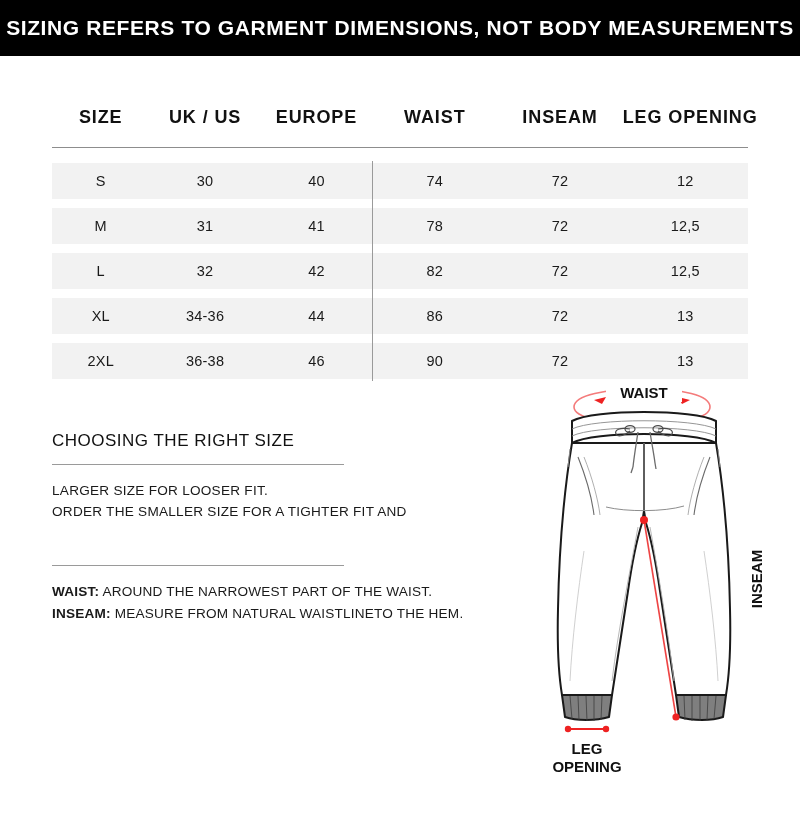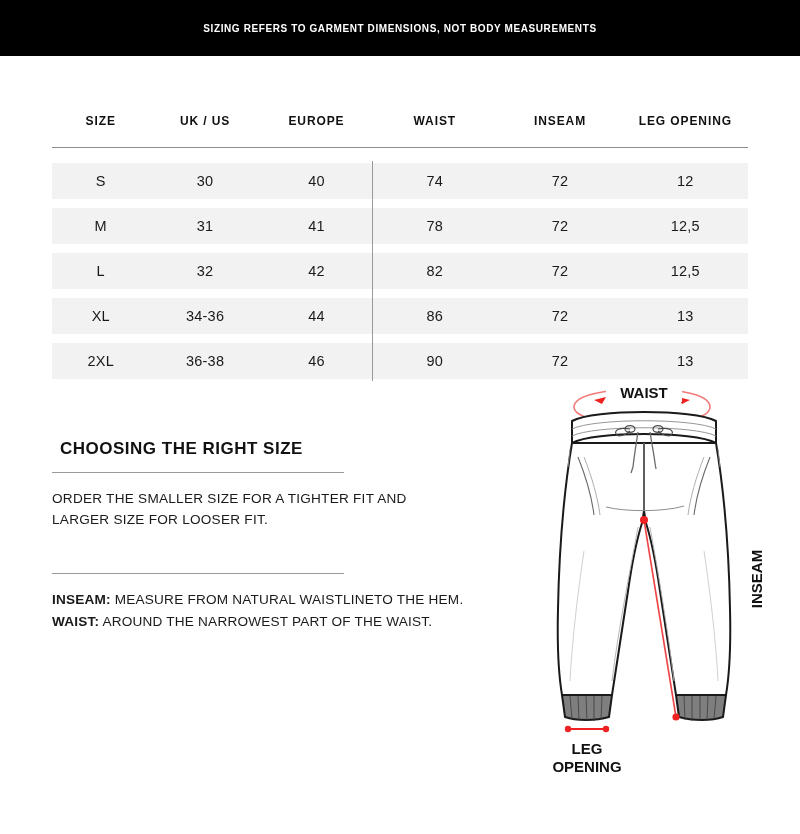--- a/index.html
+++ b/index.html
@@ -18,40 +18,40 @@
   
   .banner {
     height: 56px;
     background: #000000;
     display: flex;
     align-items: center;
     justify-content: center;
   }
   .banner-title {
     color: #ffffff;
-    font-size: 10px;
+    font-size: 21px;
     font-weight: 700;
     letter-spacing: 0.6px;
     text-transform: uppercase;
     white-space: nowrap;
   }
 
   
   .table-wrap {
     position: relative;
     margin: 0 52px;
     padding-top: 38px;
   }
   .thead {
     display: flex;
     align-items: flex-end;
     height: 34px;
   }
   .th {
-    font-size: 12px;
+    font-size: 18px;
     font-weight: 700;
     letter-spacing: 0.9px;
     text-align: center;
     color: #111;
     white-space: nowrap;
   }
   .col-size    { width: 14.0%; }
   .col-ukus    { width: 16.0%; }
   .col-europe  { width: 16.0%; }
   .col-waist   { width: 18.0%; }
@@ -100,24 +100,24 @@
     padding: 0 52px;
   }
   .left-col { width: 500px; }
   .right-col {
     flex: 1;
     position: relative;
   }
 
   .sect-title {
     font-size: 17px;
-    font-weight: 700;
+    font-weight: 400;
     letter-spacing: 0.5px;
     color: #111;
-    margin: 8px;
+    margin: 0;
   }
   .sect-rule {
     border-top: 1px solid #9a9a9a;
     width: 292px;
     margin: 13px 0 15px 0;
     height: 0;
   }
   .body-line {
     font-size: 13.6px;
     line-height: 21px;
@@ -214,32 +214,32 @@
     </div>
   </div>
 </div>
 
 <div class="lower">
 
   <div class="left-col">
 
     <h2 class="sect-title">CHOOSING THE RIGHT SIZE</h2>
     <div class="sect-rule"></div>
+    <div class="body-line">LARGER SIZE FOR LOOSER FIT.</div>
     <div class="body-line">ORDER THE SMALLER SIZE FOR A TIGHTER FIT AND</div>
-    <div class="body-line">LARGER SIZE FOR LOOSER FIT.</div>
 
     <div class="block-gap"></div>
 
     <div class="sect-rule"></div>
 
+    <div class="def-line">
+      <span class="def-label">WAIST:</span><span> AROUND THE NARROWEST PART OF THE WAIST.</span>
+    </div>
     <div class="def-line">
       <span class="def-label">INSEAM:</span><span> MEASURE FROM NATURAL WAISTLINETO THE HEM.</span>
-    </div>
-    <div class="def-line">
-      <span class="def-label">WAIST:</span><span> AROUND THE NARROWEST PART OF THE WAIST.</span>
     </div>
 
   </div>
 
   <div class="right-col">
     <div class="diagram">
       <svg viewBox="0 0 260 360" width="260" height="360">
 
         <g>
           <path d="M 40 26 C 40 14, 72 8, 110 8 C 148 8, 176 14, 176 26 C 176 37, 148 43, 110 43 C 72 43, 40 37, 40 26 Z" fill="none" stroke="#f47b7b" stroke-width="1.6"></path>

